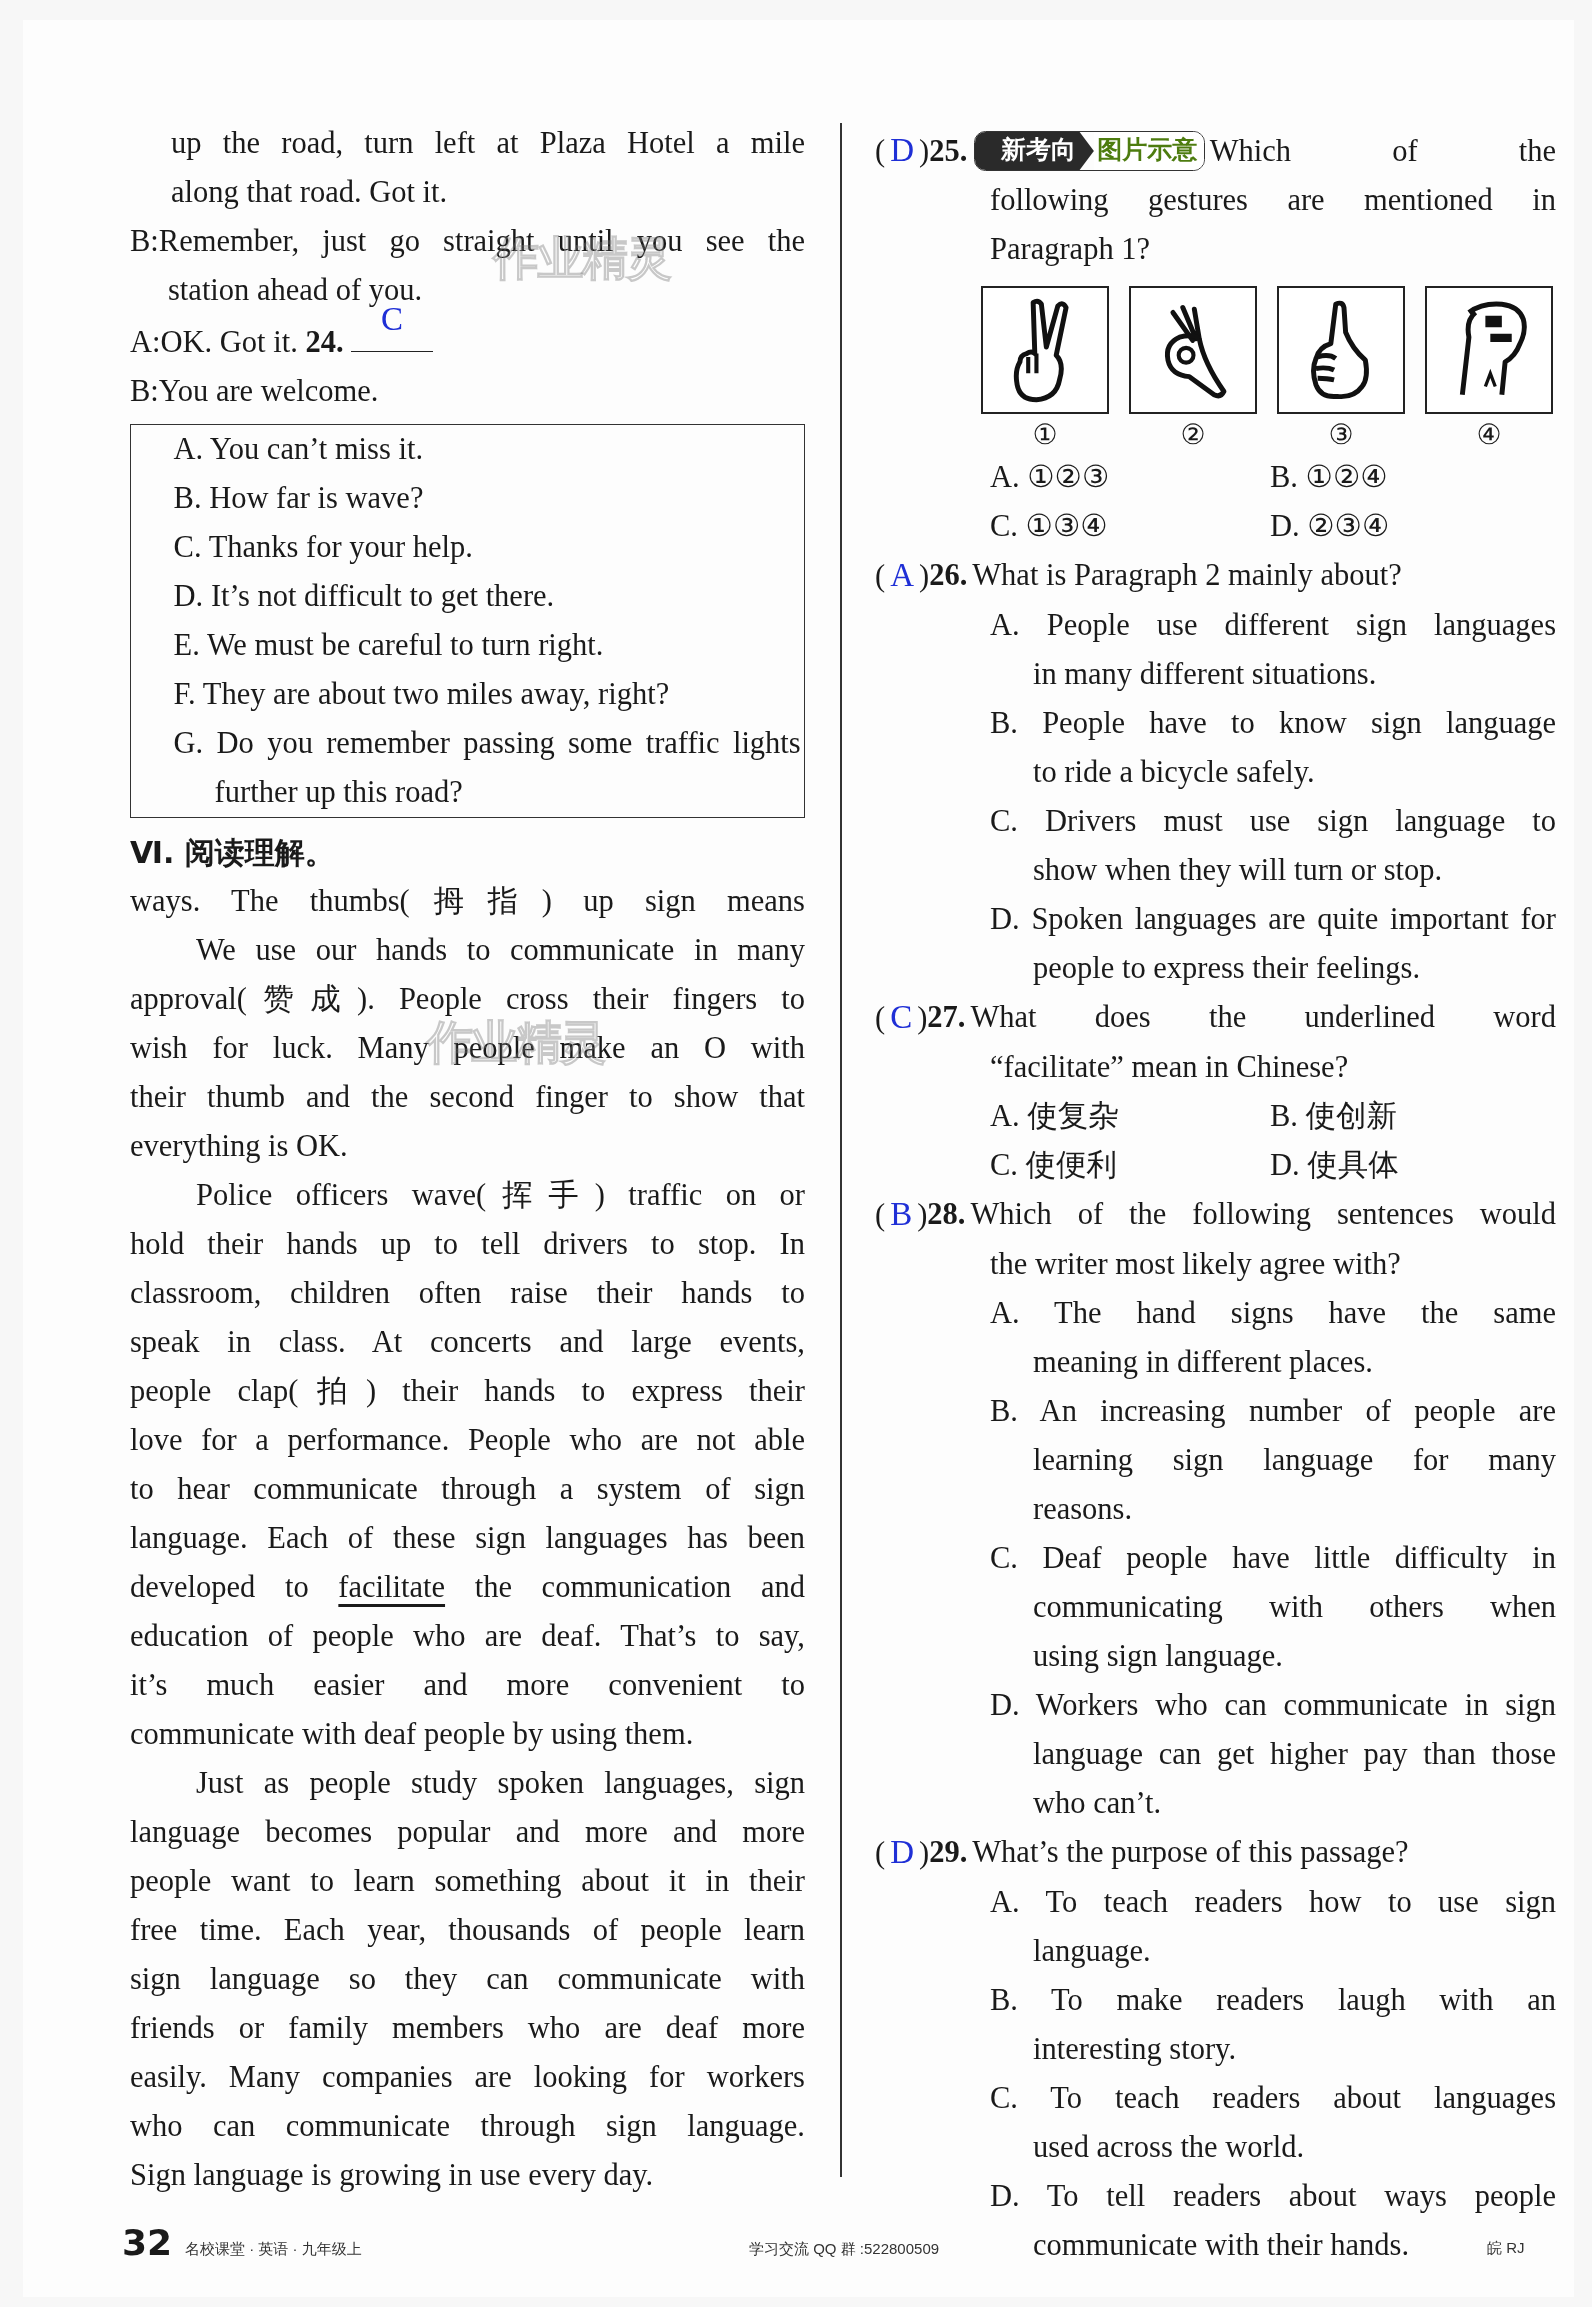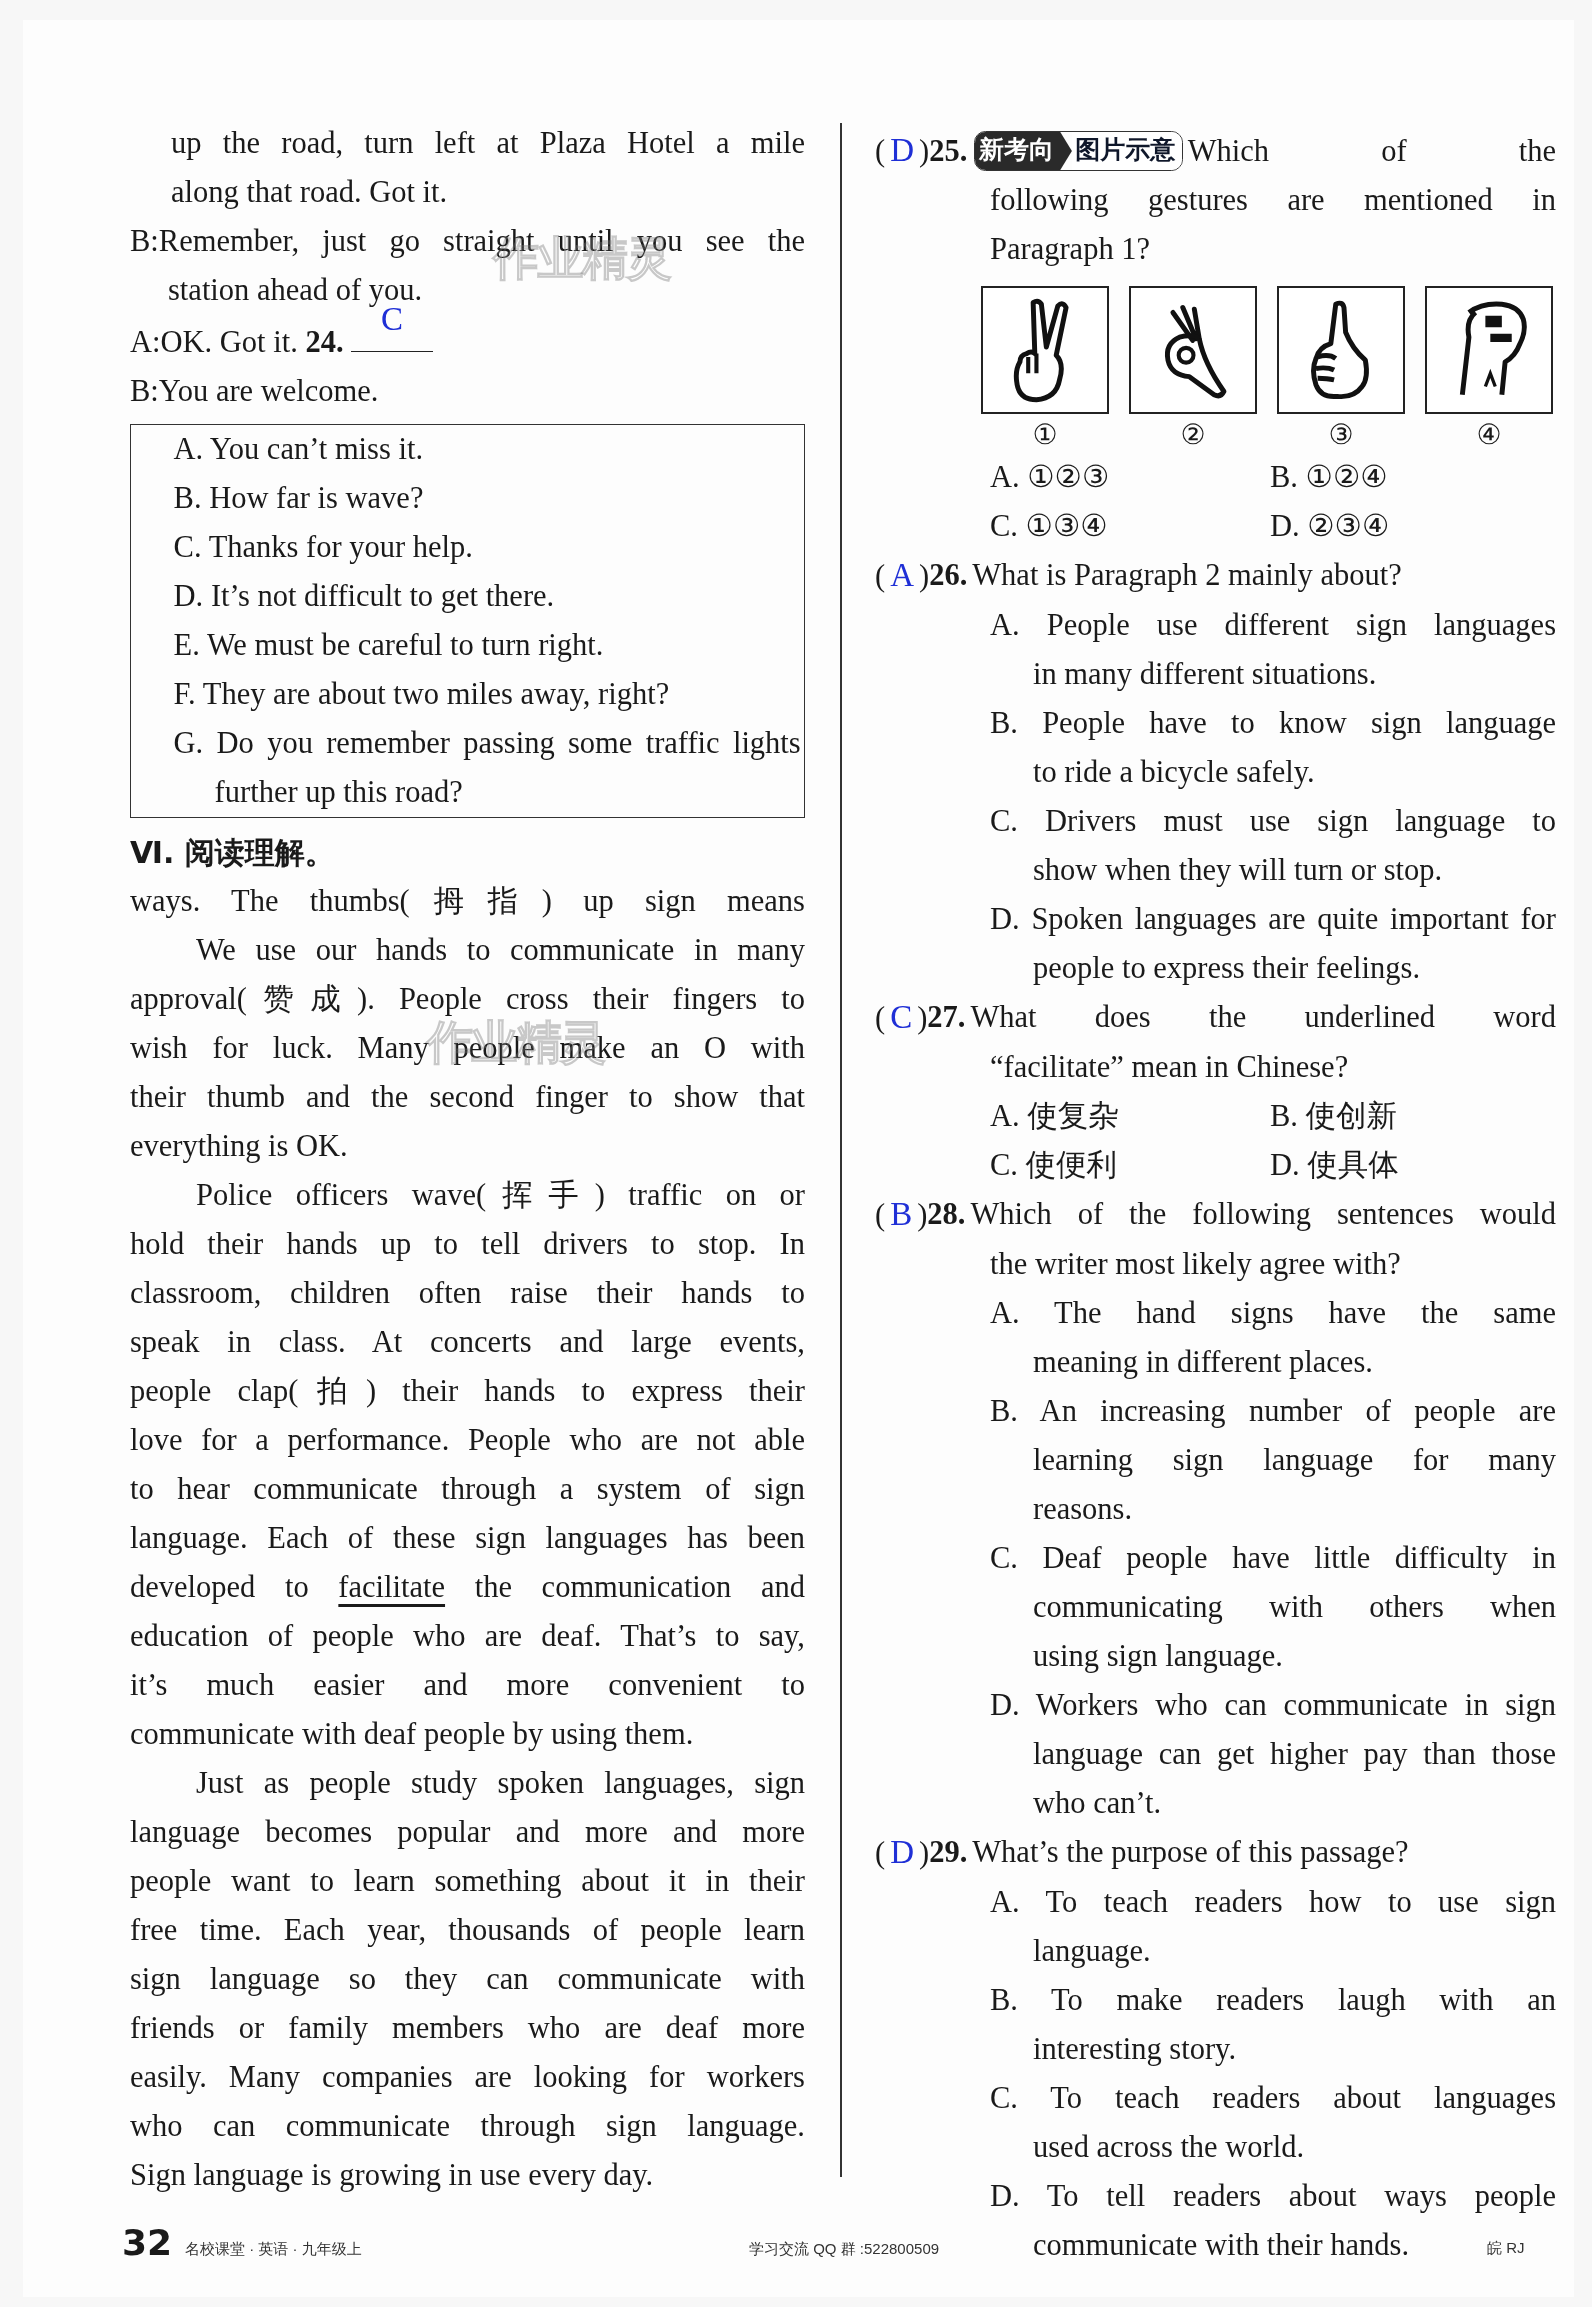--- a/index.html
+++ b/index.html
@@ -50,22 +50,22 @@
   .q-opt { display: block; }
   .q-opt .t { display: block; padding-left: 43px; text-align: justify; text-align-last: justify; }
   .q-opt .t.first { padding-left: 0; }
   .q-opt .t.last { text-align-last: left; }
   .grid2 { display: grid; grid-template-columns: 280px 280px; padding-left: 115px; }
   .badge {
     display: inline-flex; align-items: stretch; border: 1.6px solid #333; border-radius: 11.5px;
     overflow: hidden; font-family: "DejaVu Sans", sans-serif; font-weight: bold; font-size: 25px;
     line-height: 36px; vertical-align: middle; margin: 0 5px 0 1.6px; height: 38px;
   }
-  .badge .dark { background: #2a2a2a; color: #fff; padding: 0 18px 0 4px; clip-path: polygon(0 0, 88% 0, 100% 50%, 88% 100%, 0 100%); }
-  .badge .light { background: #fff; color: #0f172a; padding: 0 6.6px 0 3.3px; }
+  .badge .dark { background: #2a2a2a; color: #fff; padding: 0 18px 0 26px; clip-path: polygon(0 0, 88% 0, 100% 50%, 88% 100%, 0 100%); }
+  .badge .light { background: #fff; color: #4d7c0f; padding: 0 6.6px 0 3.3px; }
   .gestures { display: flex; gap: 20px; padding-left: 106px; margin-top: 11.5px; }
   .gesture { display: flex; flex-direction: column; align-items: center; }
   .gesture-box { width: 124px; height: 124px; border: 2.5px solid #222; background: #fff; display: flex; align-items: center; justify-content: center; }
   .gesture-num { font-size: 28px; line-height: 36px; margin-top: 3.3px; }
   .footer { position: absolute; top: 2202px; left: 99px; width: 1419px; height: 49px; font-family: "Liberation Sans", "DejaVu Sans", sans-serif; }
   .pgnum { position: absolute; left: 0; top: 0; font-size: 36px; font-weight: bold; font-family: "DejaVu Sans", sans-serif; }
   .book { position: absolute; left: 63px; top: 18px; font-size: 15px; color: #333; }
   .qq { position: absolute; left: 627px; top: 18px; font-size: 15px; color: #333; }
   .edition { position: absolute; right: 16.5px; top: 16.5px; font-size: 15px; color: #333; }
   .watermark { position: absolute; color: rgba(150,150,150,0.35); font-family: "DejaVu Sans", sans-serif; font-weight: bold; font-size: 46px; letter-spacing: -1.6px; -webkit-text-stroke: 0.8px rgba(120,120,120,0.4); color: transparent; }

